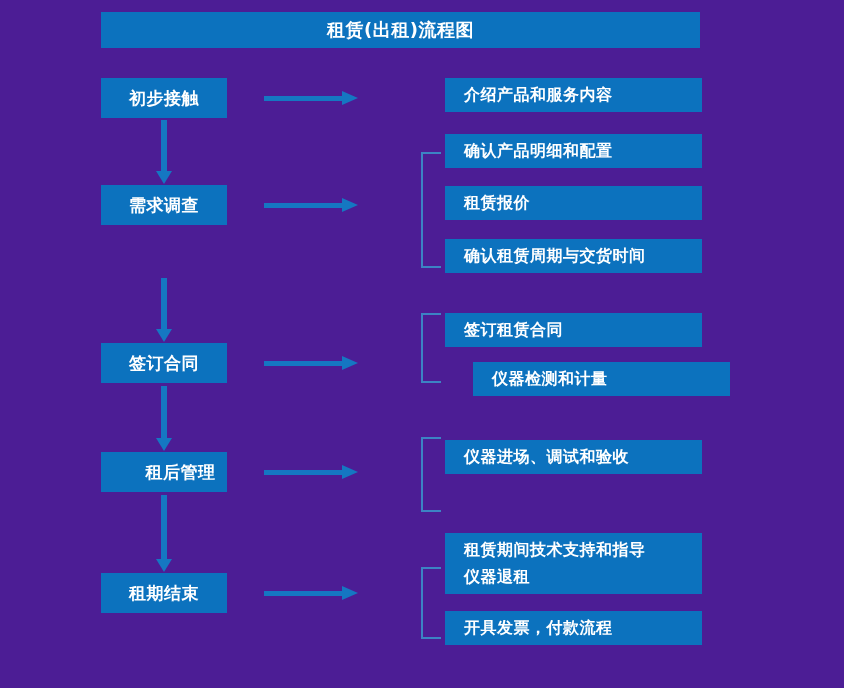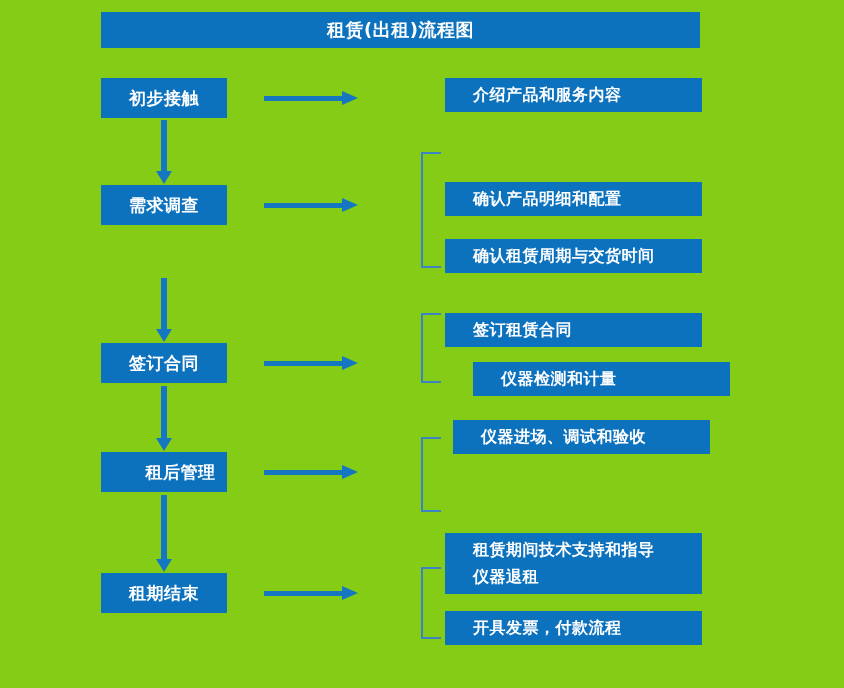--- a/index.html
+++ b/index.html
@@ -8,21 +8,21 @@
     padding: 0;
     background: #ffffff;
   }
   body {
     font-family: "DejaVu Sans", "Liberation Sans", sans-serif;
   }
   #canvas {
     position: relative;
     width: 844px;
     height: 688px;
-    background: #84cc16;
+    background: #4c1d95;
     overflow: hidden;
   }
 
   
   .title-bar {
     position: absolute;
     left: 101px;
     top: 12px;
     width: 599px;
     height: 36px;
@@ -64,21 +64,21 @@
   
   .detail-box {
     position: absolute;
     left: 445px;
     width: 257px;
     height: 34px;
     background: #0C72BE;
     display: flex;
     align-items: center;
     box-sizing: border-box;
-    padding-left: 28px;
+    padding-left: 19px;
   }
   .detail-box span {
     color: #ffffff;
     font-size: 16px;
     font-weight: bold;
     line-height: 1;
     letter-spacing: 0.5px;
   }
 
   
@@ -206,33 +206,36 @@
   </div>
 
   <div class="bracket" style="top:152px; height:116px;"></div>
   <div class="bracket" style="top:313px; height:70px;"></div>
   <div class="bracket" style="top:437px; height:75px;"></div>
   <div class="bracket" style="top:567px; height:72px;"></div>
 
   <div class="detail-box" style="top:78px;">
     <span>介绍产品和服务内容</span>
   </div>
-  <div class="detail-box" style="top:134px;margin-top:48px;">
+  <div class="detail-box" style="top:134px;">
     <span>确认产品明细和配置</span>
+  </div>
+  <div class="detail-box" style="top:186px;">
+    <span>租赁报价</span>
   </div>
   <div class="detail-box" style="top:239px;">
     <span>确认租赁周期与交货时间</span>
   </div>
   <div class="detail-box" style="top:313px;">
     <span>签订租赁合同</span>
   </div>
   <div class="detail-box" style="top:362px;margin-left:28px;">
     <span>仪器检测和计量</span>
   </div>
-  <div class="detail-box" style="top:420px;margin-left:8px;">
+  <div class="detail-box" style="top:440px;">
     <span>仪器进场、调试和验收</span>
   </div>
   <div class="detail-box" style="top:488px;margin-top:45px;">
     <span>租赁期间技术支持和指导</span>
   </div>
   <div class="detail-box" style="top:560px;">
     <span>仪器退租</span>
   </div>
   <div class="detail-box" style="top:611px;">
     <span>开具发票，付款流程</span>

